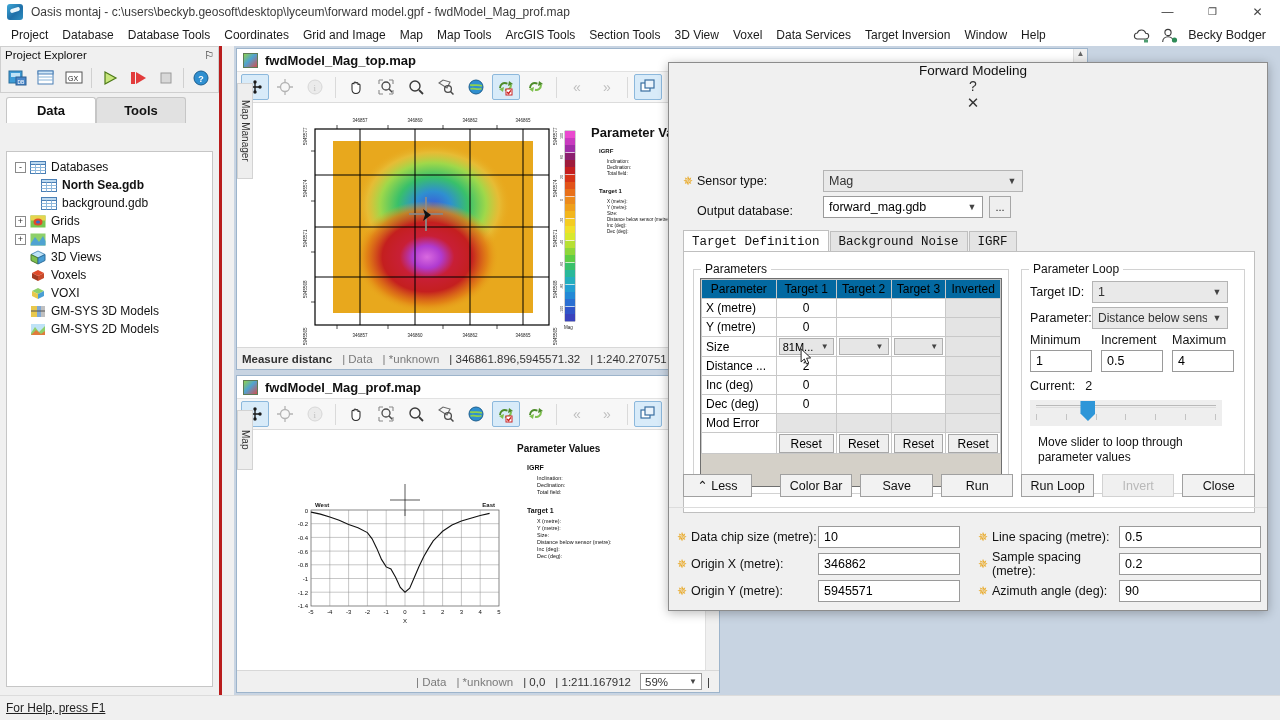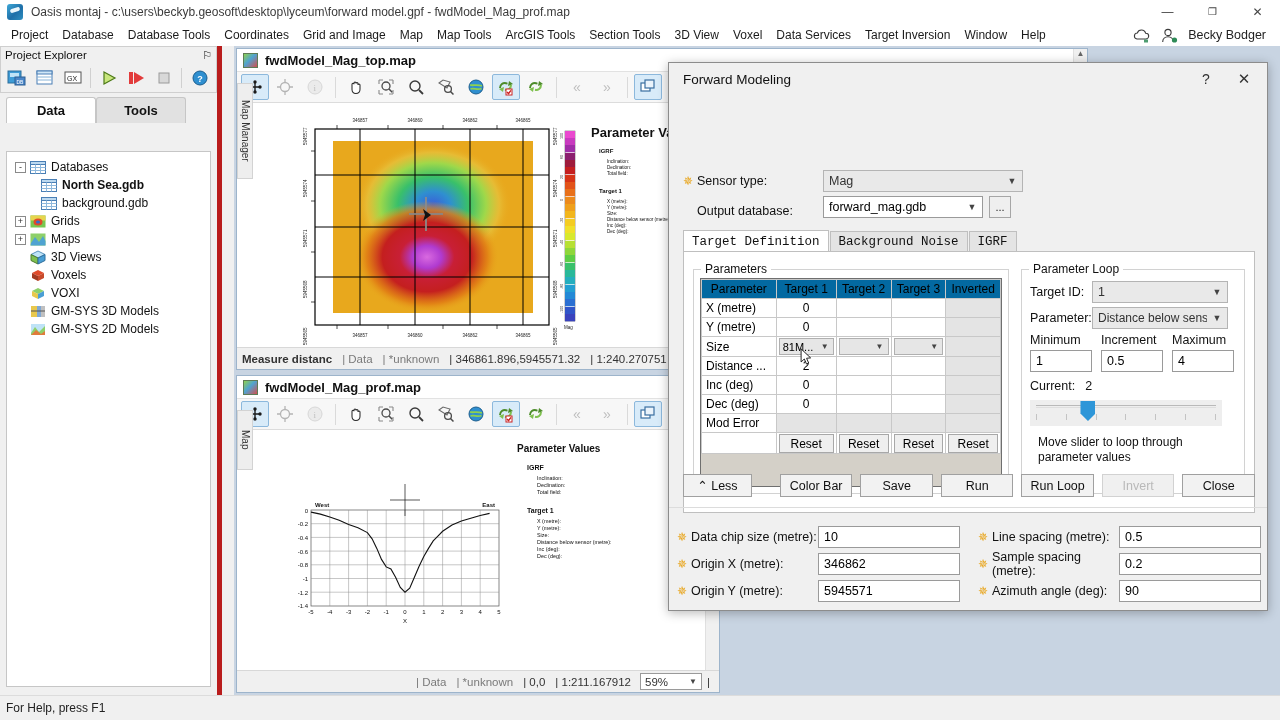--- a/index.html
+++ b/index.html
@@ -40,21 +40,21 @@
   #menubar .mi {
     padding:2px 7px; font-size:12px; color:#1b1b1b; white-space:nowrap; cursor:default;
   }
   #menubar .right { margin-left:auto; display:flex; align-items:center; gap:9px; padding-right:14px; }
   .user-name { font-size:12.5px; color:#222; }
   .cloud-ic, .person-ic { width:19px; height:17px; display:inline-block; position:relative; }
 
   
   #explorer {
     position:absolute; left:0; top:46px; width:222px; height:649px;
-    background:#f0f0f0; border-right:5px solid #b91c1c;
+    background:#f0f0f0; border-right:3px solid #b91c1c;
   }
   #explorer .pe-head {
     height:17px; display:flex; align-items:center; padding:0 4px;
     background:#f0f0f0; border:1px solid #cfcfcf; border-bottom:none;
     font-size:11.5px; color:#111;
   }
   #explorer .pe-head .pin { margin-left:auto; font-size:11px; }
   #explorer .pe-toolbar {
     height:30px; display:flex; align-items:center; gap:1px; padding:2px 3px;
     background:#f0f0f0; border:1px solid #cfcfcf; border-top:none;
@@ -134,21 +134,21 @@
   .vscroll .thumb { position:absolute; left:1px; right:1px; top:18px; height:50px; background:#cdcdcd; }
   .vscroll .ar { position:absolute; left:0; right:0; height:14px; text-align:center; font-size:8px; color:#666; }
 
   
   #dlg {
     position:absolute; left:668px; top:62px; width:600px; height:549px;
     background:#f0f0f0; border:1px solid #8c8c8c; box-shadow:0 2px 10px rgba(0,0,0,.28);
   }
   #dlg .dlg-title {
     height:32px; display:flex; align-items:center; padding:0 4px 0 14px;
-    background:#f0f0f0; font-size:13.5px; color:#111;
+    background:#f0f0f0; font-size:13.5px; color:#111;flex-direction:column;
   }
   #dlg .dlg-title .t { flex:1; }
   #dlg .dlg-btn {
     width:38px; height:30px; display:flex; align-items:center; justify-content:center;
     font-size:14px; color:#333;
   }
   #dlg .dlg-btn.x { font-size:15px; }
   .fld-row { display:flex; align-items:center; height:24px; }
   .req-star { color:#e8a317; font-size:12px; margin-right:4px; width:10px; text-align:center; }
   .lbl { font-size:12.5px; color:#111; }
@@ -218,21 +218,21 @@
     display:flex; align-items:center; justify-content:center;
     font-size:12.5px; color:#111;
   }
   .abtn.disabled { color:#b9b9b9; background:#f0f0f0; border-color:#d2d2d2; }
   .hr-sep { position:absolute; left:0; right:0; height:1px; background:#dcdcdc; }
 
   
   #appstatus {
     position:absolute; left:0; bottom:0; width:1280px; height:25px;
     background:#f0f0f0; border-top:1px solid #dcdcdc;
-    display:flex; align-items:center; padding-left:6px; font-size:12px; color:#222;
+    display:flex; align-items:center; padding-left:6px; font-size:12px; color:#222;text-decoration:underline;
   }
   .cursor-arrow {
     position:absolute; width:13px; height:18px; pointer-events:none;
   }
   .pv-title { font-size:13px; font-weight:bold; color:#111; }
 </style>
 </head>
 <body>
 
 <div id="titlebar">

